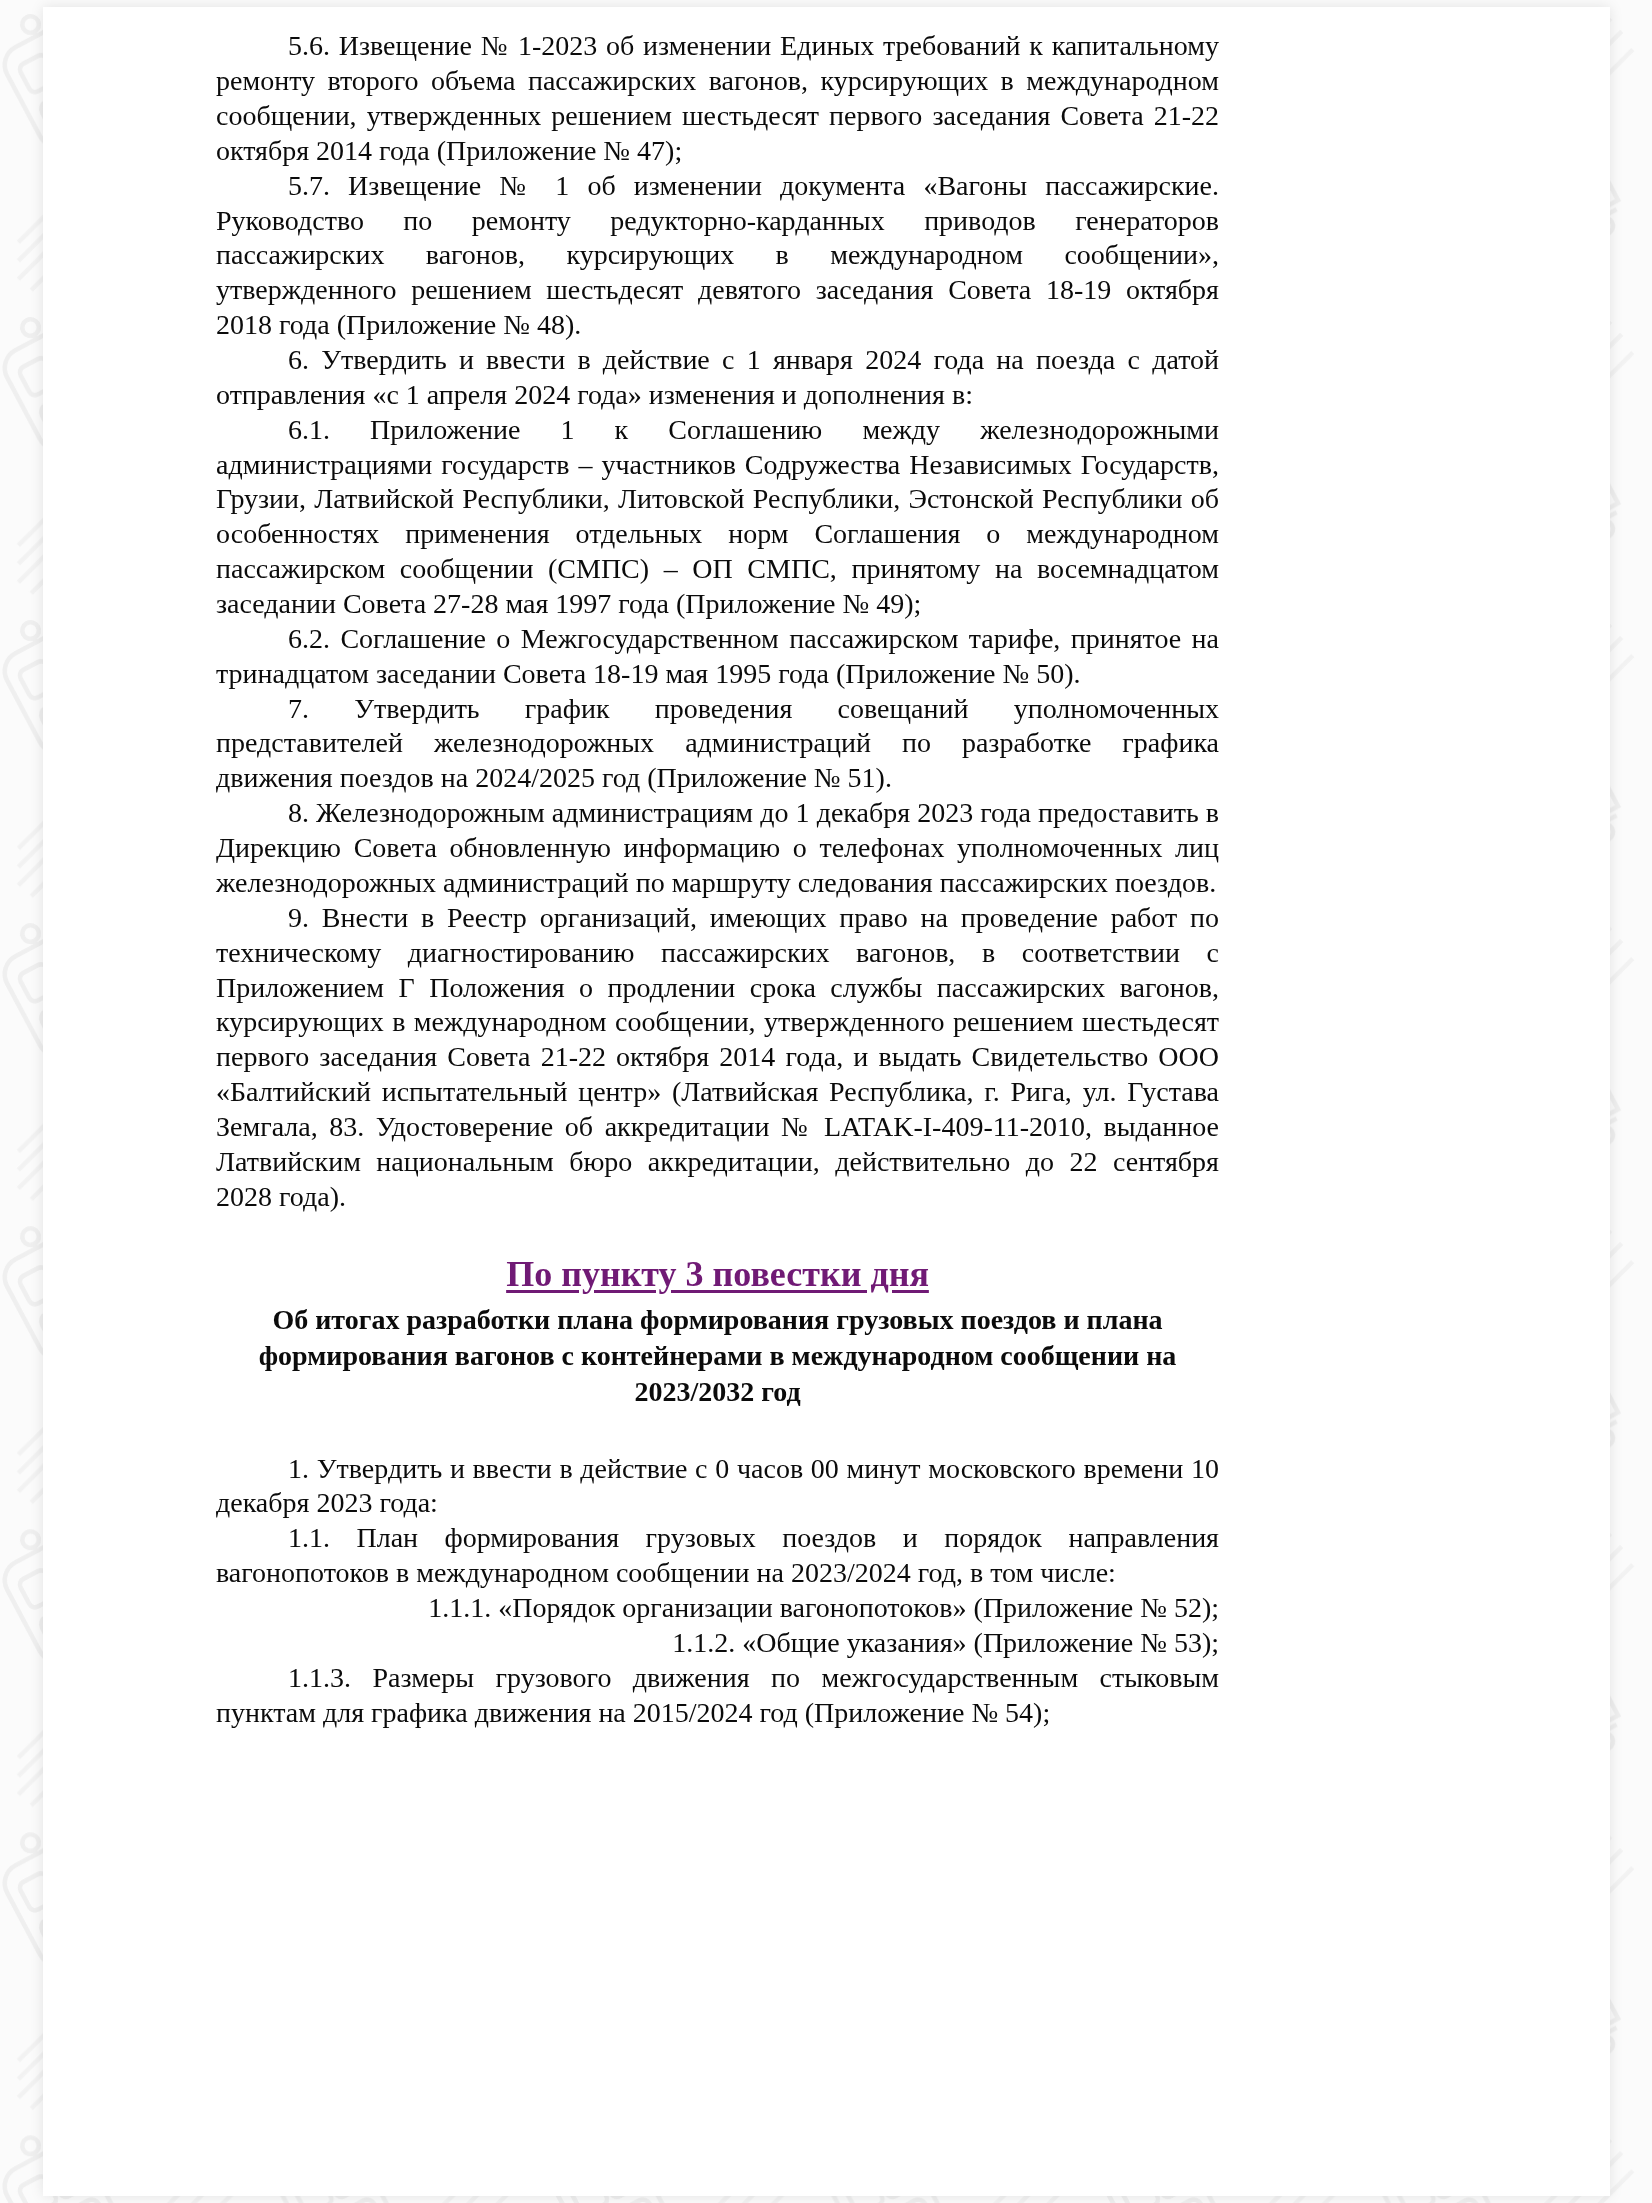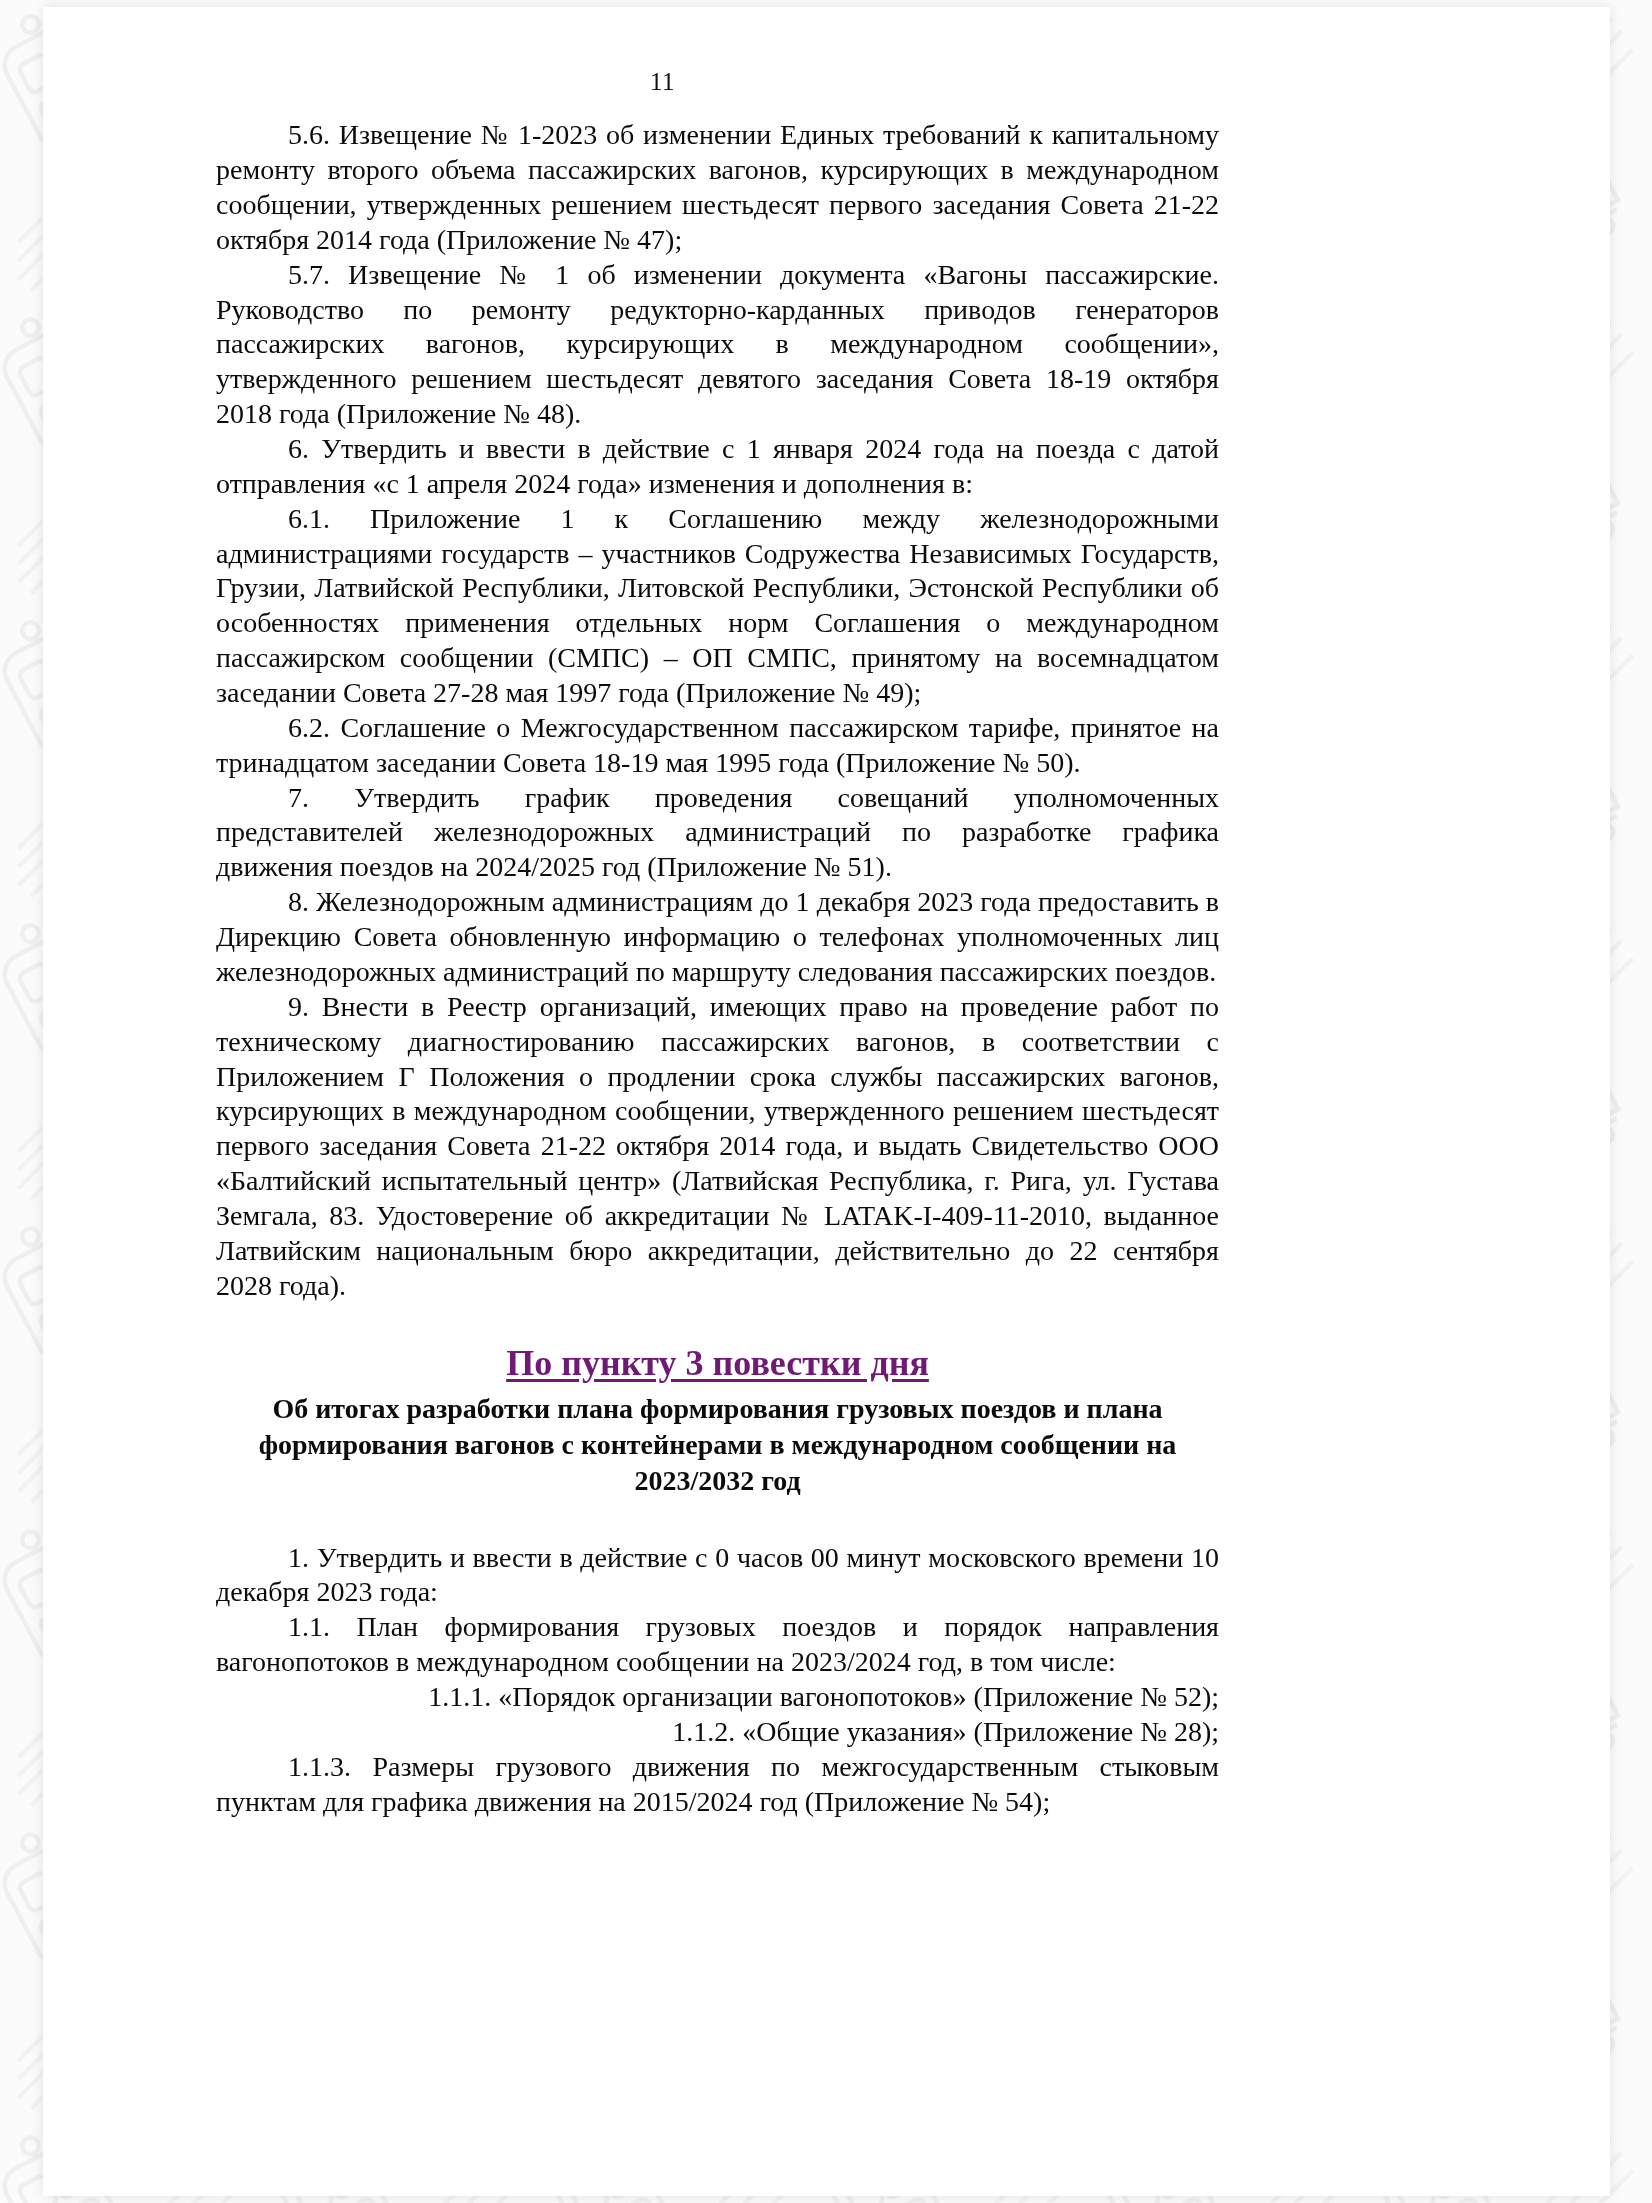--- a/index.html
+++ b/index.html
@@ -148,21 +148,20 @@
         <use href="#wm-hatch" x="20" y="230"></use>
       </pattern>
     </defs>
     <rect x="0" y="0" width="1800" height="2400" fill="url(#wm-pat)"></rect>
   </svg>
 </div>
 
 <div id="sheet">
   <div id="page">
 
-    <div class="page-number">11</div>
 
     <div class="body-text">
       <p class="para">5.6. Извещение № 1-2023 об изменении Единых требований к капитальному ремонту второго объема пассажирских вагонов, курсирующих в международном сообщении, утвержденных решением шестьдесят первого заседания Совета 21-22 октября 2014 года (Приложение № 47);</p>
       <p class="para">5.7. Извещение № 1 об изменении документа «Вагоны пассажирские. Руководство по ремонту редукторно-карданных приводов генераторов пассажирских вагонов, курсирующих в международном сообщении», утвержденного решением шестьдесят девятого заседания Совета 18-19 октября 2018 года (Приложение № 48).</p>
       <p class="para">6. Утвердить и ввести в действие с 1 января 2024 года на поезда с датой отправления «с 1 апреля 2024 года» изменения и дополнения в:</p>
       <p class="para">6.1. Приложение 1 к Соглашению между железнодорожными администрациями государств – участников Содружества Независимых Государств, Грузии, Латвийской Республики, Литовской Республики, Эстонской Республики об особенностях применения отдельных норм Соглашения о международном пассажирском сообщении (СМПС) – ОП СМПС, принятому на восемнадцатом заседании Совета 27-28 мая 1997 года (Приложение № 49);</p>
       <p class="para">6.2. Соглашение о Межгосударственном пассажирском тарифе, принятое на тринадцатом заседании Совета 18-19 мая 1995 года (Приложение № 50).</p>
       <p class="para">7. Утвердить график проведения совещаний уполномоченных представителей железнодорожных администраций по разработке графика движения поездов на 2024/2025 год (Приложение № 51).</p>
       <p class="para">8. Железнодорожным администрациям до 1 декабря 2023 года предоставить в Дирекцию Совета обновленную информацию о телефонах уполномоченных лиц железнодорожных администраций по маршруту следования пассажирских поездов.</p>
       <p class="para">9. Внести в Реестр организаций, имеющих право на проведение работ по техническому диагностированию пассажирских вагонов, в соответствии с Приложением Г Положения о продлении срока службы пассажирских вагонов, курсирующих в международном сообщении, утвержденного решением шестьдесят первого заседания Совета 21-22 октября 2014 года, и выдать Свидетельство ООО «Балтийский испытательный центр» (Латвийская Республика, г. Рига, ул. Густава Земгала, 83. Удостоверение об аккредитации № LATAK-I-409-11-2010, выданное Латвийским национальным бюро аккредитации, действительно до 22 сентября 2028 года).</p>
@@ -170,19 +169,19 @@
 
     <div class="heading-block">
       <div class="heading-underline">По пункту 3 повестки дня</div>
       <div class="heading-main">Об итогах разработки плана формирования грузовых поездов и плана формирования вагонов с контейнерами в международном сообщении на 2023/2032 год</div>
     </div>
 
     <div class="body-text after-heading">
       <p class="para">1. Утвердить и ввести в действие с 0 часов 00 минут московского времени 10 декабря 2023 года:</p>
       <p class="para">1.1. План формирования грузовых поездов и порядок направления вагонопотоков в международном сообщении на 2023/2024 год, в том числе:</p>
       <p class="para last-left">1.1.1. «Порядок организации вагонопотоков» (Приложение № 52);</p>
-      <p class="para last-left">1.1.2. «Общие указания» (Приложение № 28);</p>
+      <p class="para last-left">1.1.2. «Общие указания» (Приложение № 53);</p>
       <p class="para">1.1.3. Размеры грузового движения по межгосударственным стыковым пунктам для графика движения на 2015/2024 год (Приложение № 54);</p>
     </div>
 
   </div>
 </div>
 
 
 </body></html>

